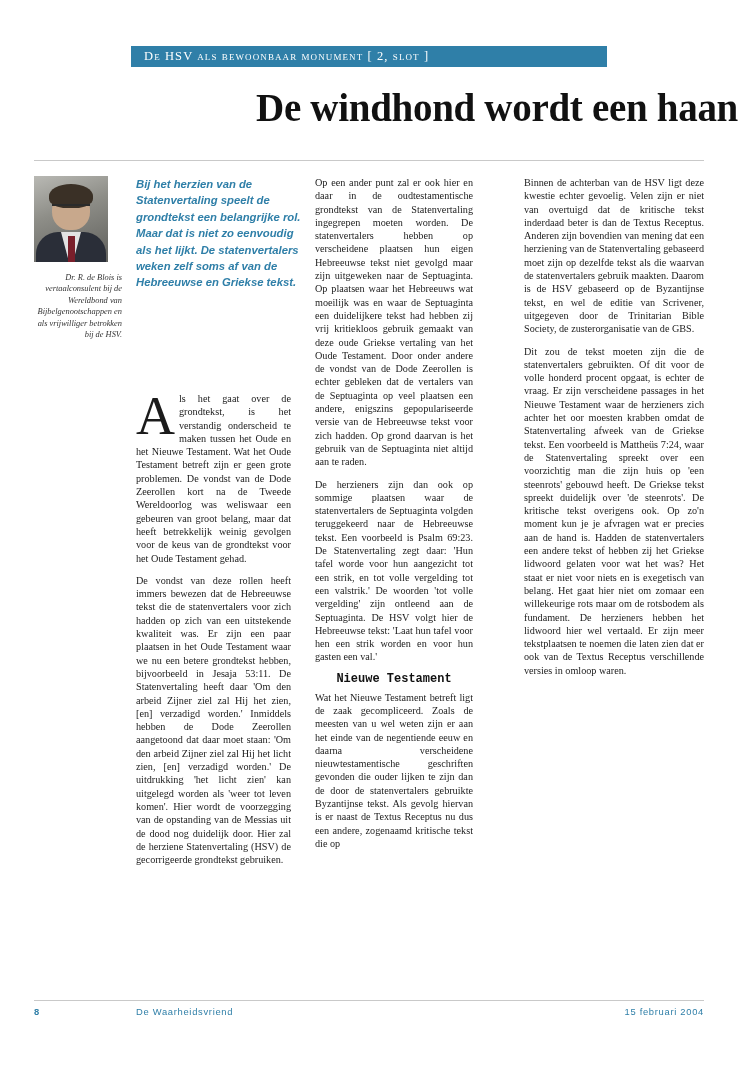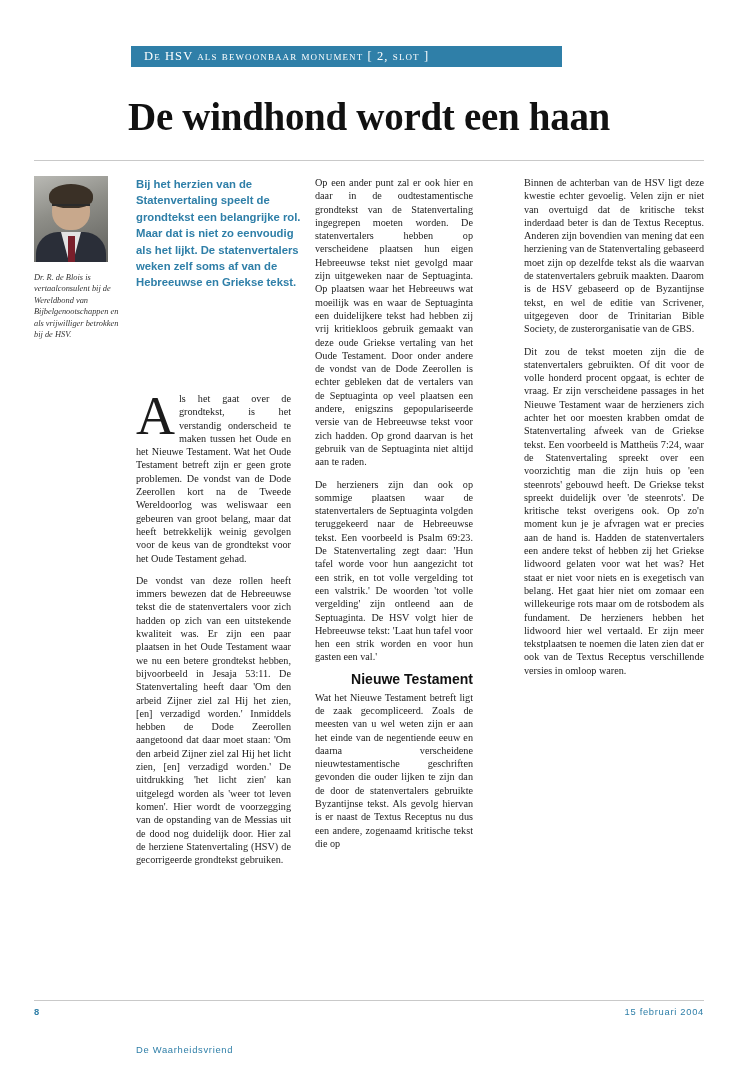--- a/index.html
+++ b/index.html
@@ -21,42 +21,42 @@
     width: 738px;
     height: 1068px;
     background: #ffffff;
   }
 
   
   .kicker-bar {
     position: absolute;
     left: 131px;
     top: 46px;
-    width: 431px;
+    width: 476px;
     height: 21px;
     background: #2f7fa8;
     display: flex;
     align-items: center;
   }
   .kicker-text {
     color: #ffffff;
     font-family: "Liberation Serif", serif;
     font-size: 12.5px;
     letter-spacing: 1.1px;
     font-variant: small-caps;
     padding-left: 13px;
     white-space: nowrap;
   }
 
   .headline {
     position: absolute;
     left: 0;
-    top: 68px;
+    top: 59px;
     width: 738px;
-    text-align: center;
+    text-align: right;
     font-family: "Liberation Serif", serif;
     font-weight: bold;
     font-size: 39px;
     letter-spacing: -0.3px;
     color: #111111;
   }
 
   .rule-top {
     position: absolute;
     left: 34px;
@@ -136,62 +136,63 @@
   .caption {
     position: absolute;
     left: 34px;
     top: 272px;
     width: 88px;
     font-family: "Liberation Serif", serif;
     font-style: italic;
     font-size: 8.4px;
     line-height: 11.4px;
     color: #333333;
-    text-align: left;
+    text-align: right;
   }
 
   
   .lead {
     position: absolute;
     left: 136px;
     top: 176px;
     width: 165px;
     font-family: "Liberation Sans", sans-serif;
     font-weight: bold;
     font-size: 11.3px;
     line-height: 16.4px;
     color: #2f7fa8;
     text-align: left;
+    font-style: italic;
   }
 
   
   .col2 { top: 392px; width: 155px; }
 
   .dropcap-para {
     position: relative;
     min-height: 58px;
   }
   .dropcap {
     float: left;
     font-family: "Liberation Serif", serif;
     font-size: 54px;
     line-height: 44px;
     font-weight: normal;
     padding: 2px 4px 0 0;
     color: #1b1b1b;
   }
 
   .subhead {
-    font-family: Liberation Sans, sans-serif;
+    font-family: Liberation Mono, monospace;
     font-weight: bold;
-    font-size: 14px;
+    font-size: 12px;
     line-height: 13px;
     margin: 3px 0 5px 0;
     color: #111111;
-    text-align: right;
+    text-align: center;
   }
 
   
   .rule-bottom {
     position: absolute;
     left: 34px;
     top: 1000px;
     width: 670px;
     height: 1px;
     background: #c9c9c9;
@@ -201,21 +202,21 @@
     left: 34px;
     top: 1006px;
     width: 670px;
     height: 14px;
     font-family: "Liberation Sans", sans-serif;
     font-size: 9.4px;
     letter-spacing: 0.7px;
     color: #2f7fa8;
   }
   .footer .pg { position: absolute; left: 0; top: 0; font-weight: bold; }
-  .footer .mid { position: absolute; left: 102px; top: 0; margin-top: 38px; }
+  .footer .mid { position: absolute; left: 102px; top: 0; }
   .footer .date { position: absolute; right: 0; top: 0; }
 </style>
 </head>
 <body>
 
 <div class="page">
 
   <div class="kicker-bar">
     <span class="kicker-text">De HSV als bewoonbaar monument   [ 2, slot ]</span>
   </div>

